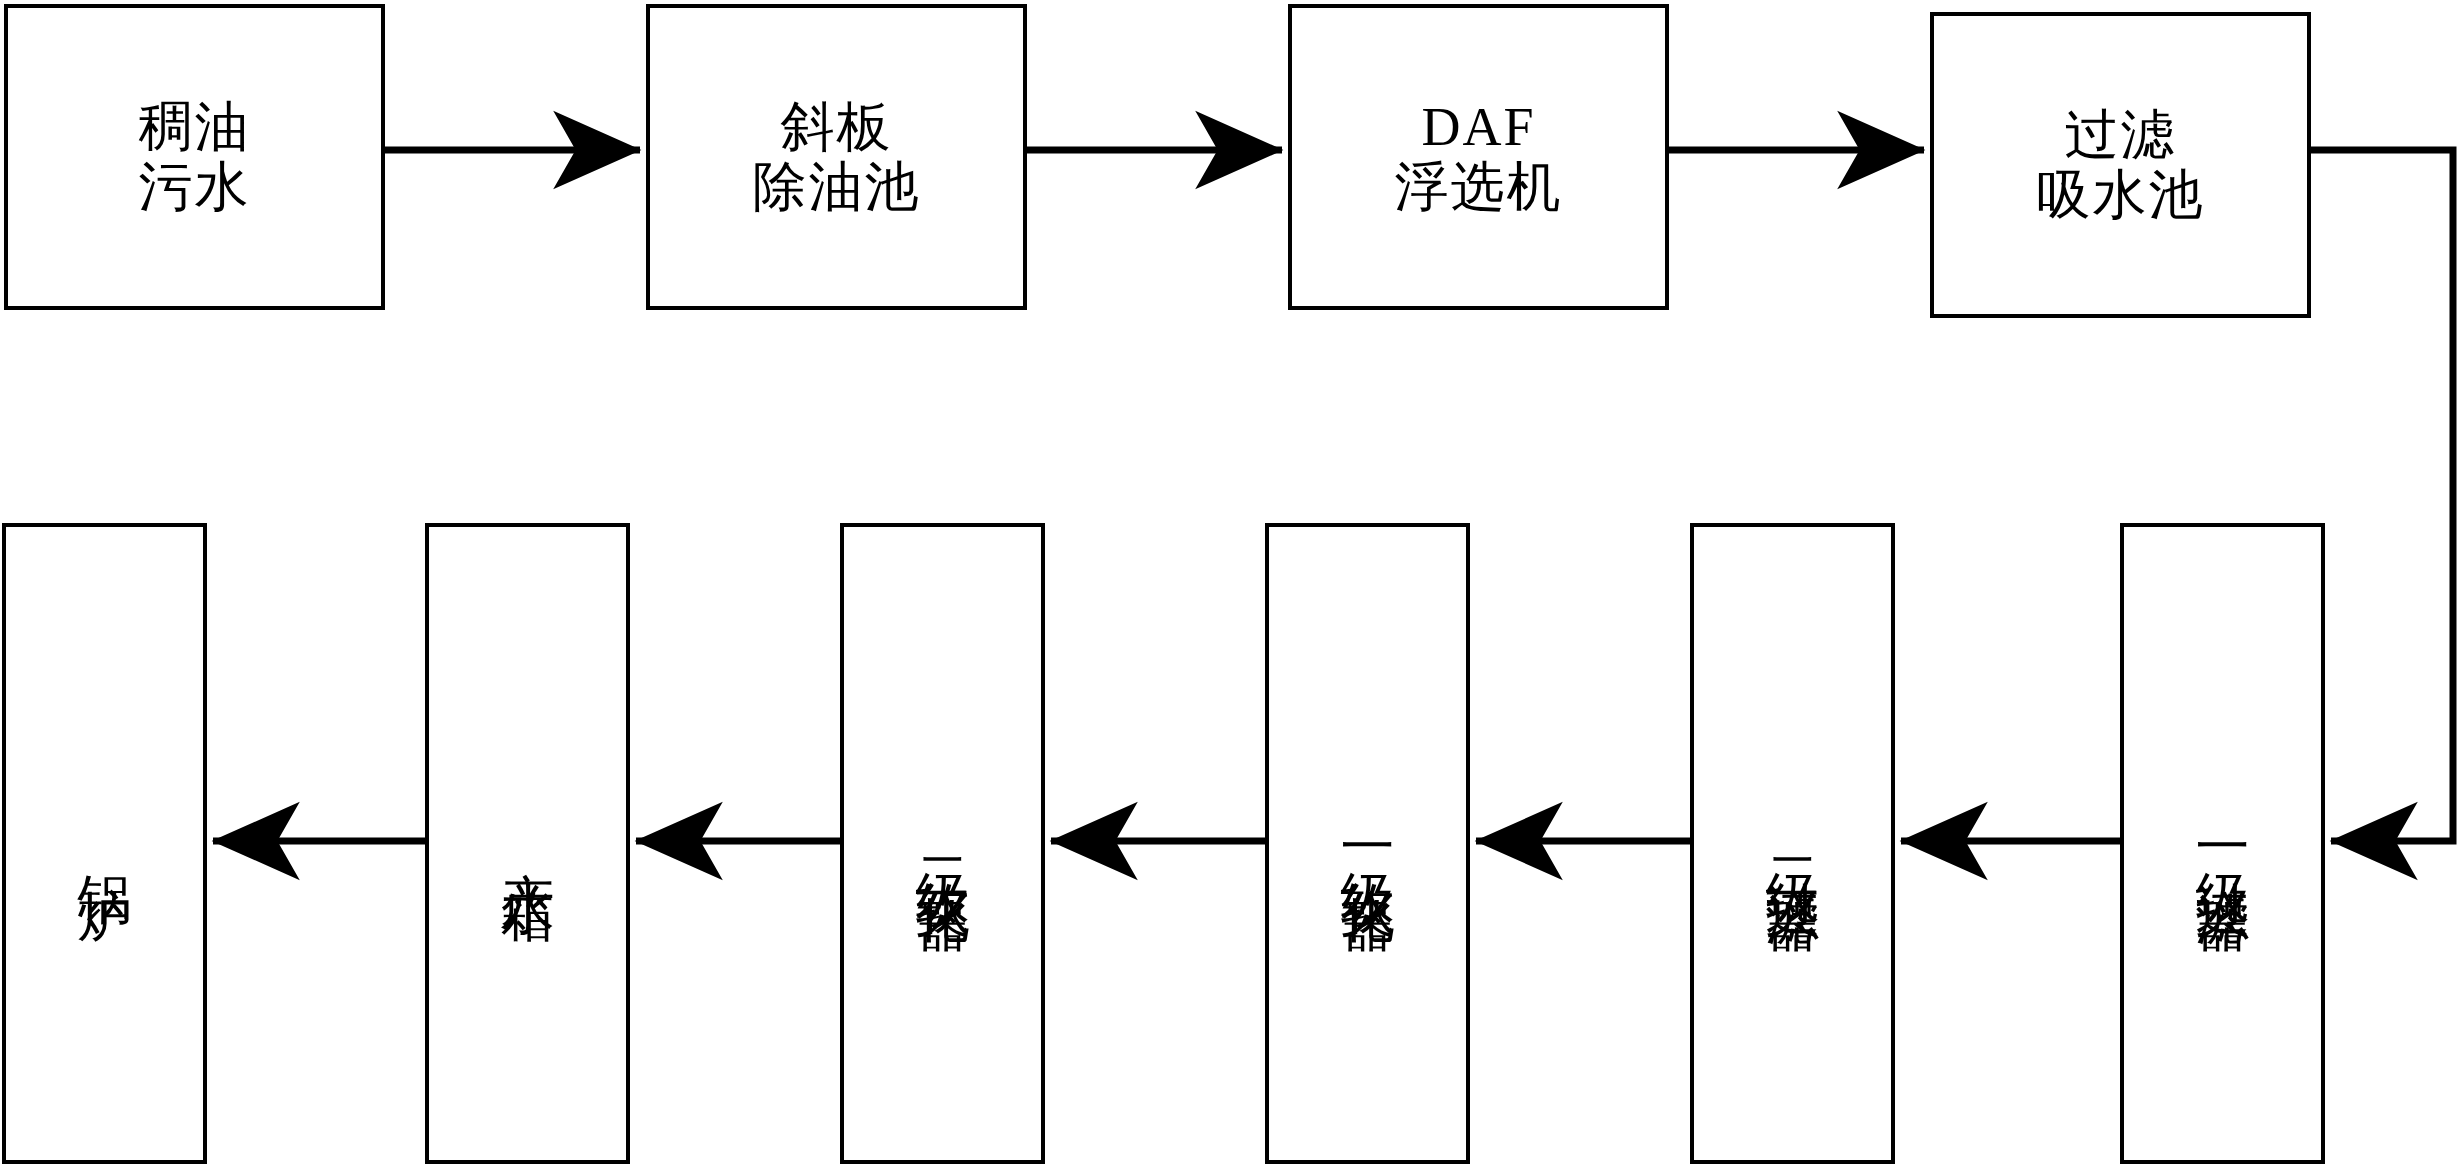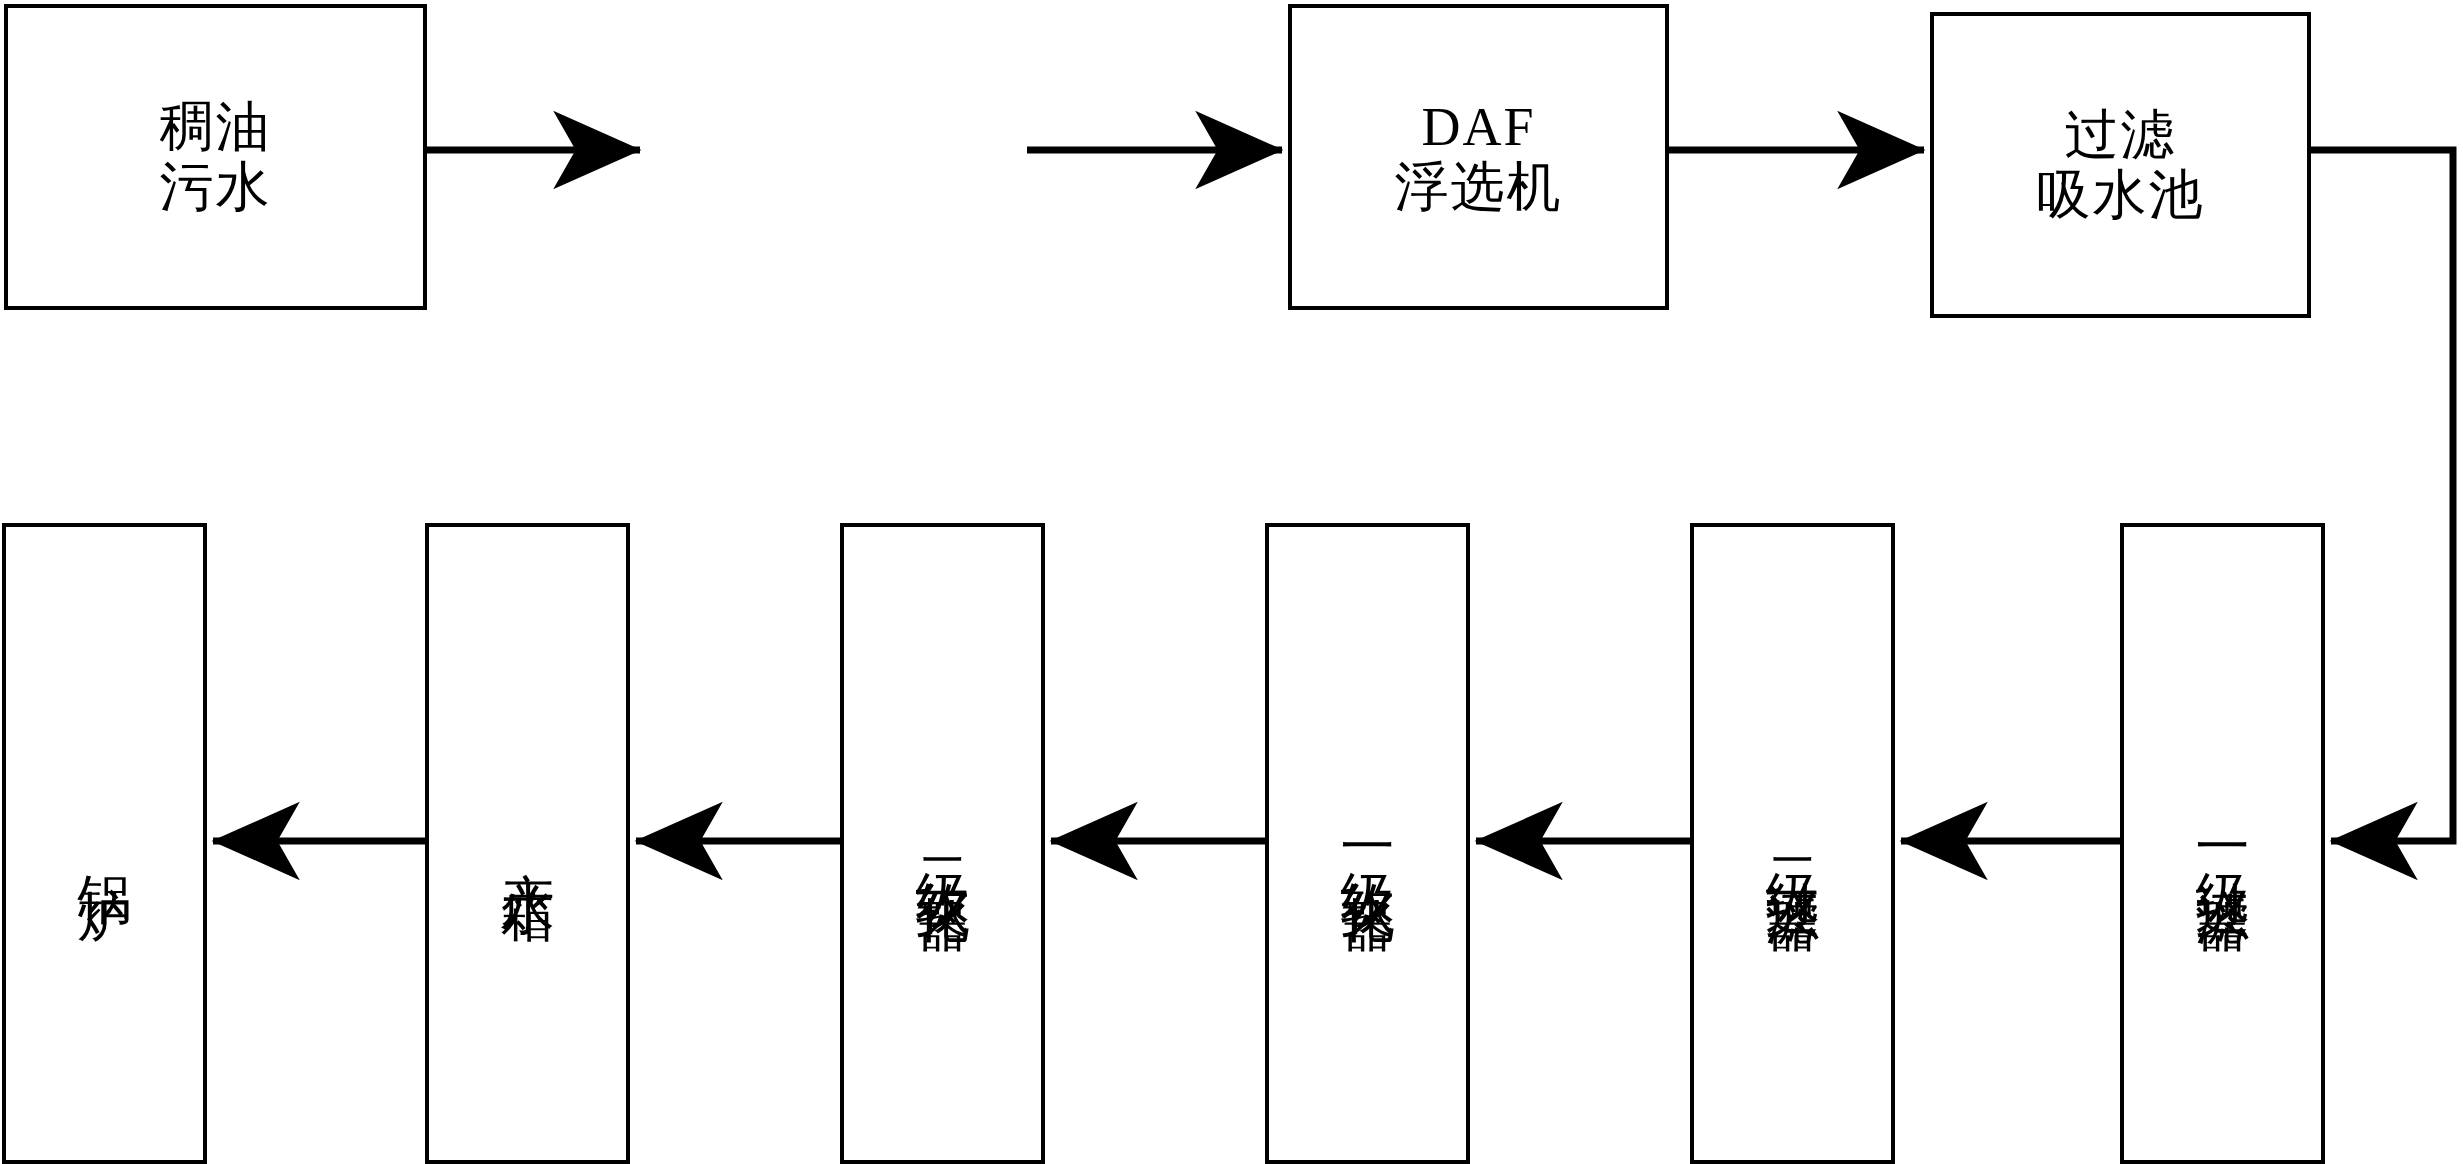--- a/index.html
+++ b/index.html
@@ -76,25 +76,29 @@
 
     <path d="M 2311,150 L 2453,150 L 2453,841 L 2331,841" fill="none" stroke="#000000" stroke-width="7" marker-end="url(#ah)"></path>
 
     <line x1="2120" y1="841" x2="1901" y2="841" stroke="#000000" stroke-width="7" marker-end="url(#ah)"></line>
     <line x1="1690" y1="841" x2="1476" y2="841" stroke="#000000" stroke-width="7" marker-end="url(#ah)"></line>
     <line x1="1265" y1="841" x2="1051" y2="841" stroke="#000000" stroke-width="7" marker-end="url(#ah)"></line>
     <line x1="840" y1="841" x2="636" y2="841" stroke="#000000" stroke-width="7" marker-end="url(#ah)"></line>
     <line x1="425" y1="841" x2="213" y2="841" stroke="#000000" stroke-width="7" marker-end="url(#ah)"></line>
   </svg>
 
-  <div class="node horiz" style="left:4px; top:4px; width:423px; height:306px;">
+  <div class="node horiz" style="left:4px; top:4px; width:381px; height:306px;">
     <div class="label">稠油
 污水</div>
   </div>
 
+  <div class="node horiz" style="left:646px; top:4px; width:381px; height:306px;">
+    <div class="label">斜板
+除油池</div>
+  </div>
 
   <div class="node horiz" style="left:1288px; top:4px; width:381px; height:306px;">
     <div class="label">DAF
 浮选机</div>
   </div>
 
   <div class="node horiz" style="left:1930px; top:12px; width:381px; height:306px;">
     <div class="label">过滤
 吸水池</div>
   </div>

